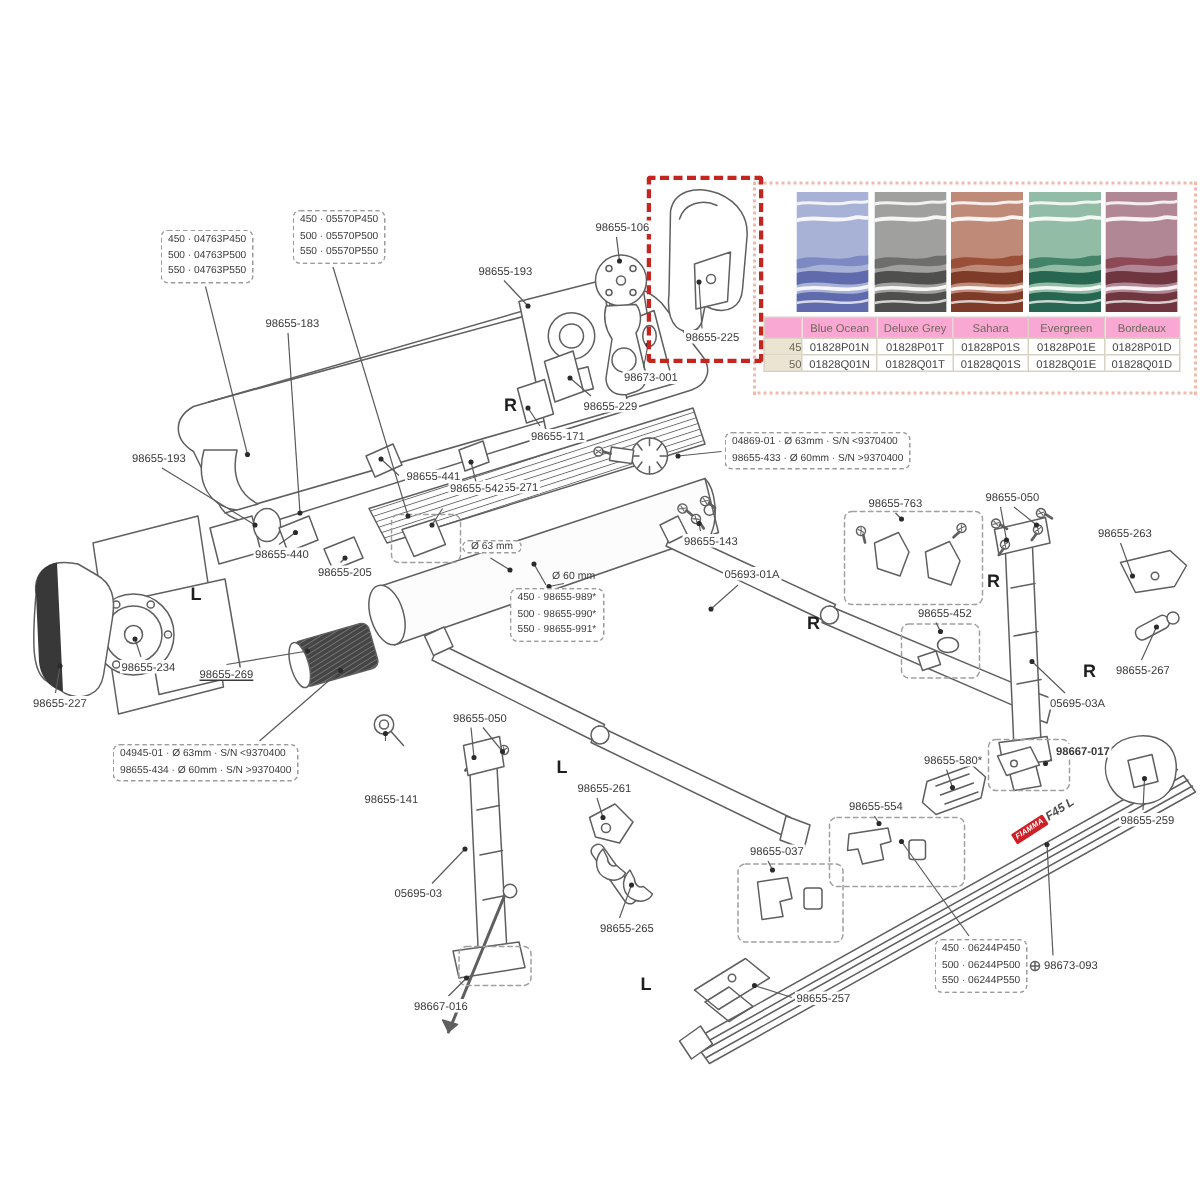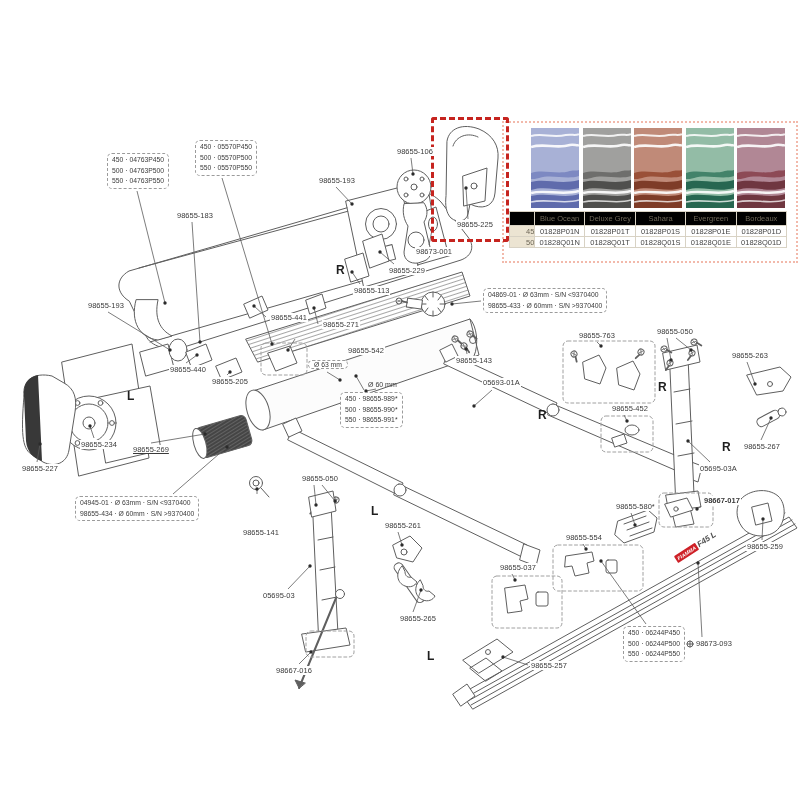--- a/index.html
+++ b/index.html
@@ -9,21 +9,21 @@
   #leader-layer{position:absolute;left:0;top:0;z-index:2;pointer-events:none;}
   #fabric-panel{position:absolute;z-index:3;background:#fff;border:2px dotted #f2b9ab;}
   #red-box{position:absolute;z-index:4;border:3px dashed #c6241f;border-radius:3px;}
   #swatches{position:absolute;z-index:4;display:flex;gap:3.5px;}
   .swatch{width:48px;height:80px;}
   .swatch svg{display:block;width:100%;height:100%;}
   #fabric-table{position:absolute;z-index:4;border-collapse:collapse;table-layout:fixed;
                 font-size:7.5px;color:#454545;}
   #fabric-table th,#fabric-table td{border:1px solid #d8d2c4;text-align:center;padding:0;
                 height:10px;font-weight:normal;overflow:hidden;white-space:nowrap;}
-  #fabric-table thead th{background:#000000;color:#6e6758;height:13px;}
+  #fabric-table thead th{background:#f9a8d4;color:#6e6758;height:13px;}
   #fabric-table tbody th{background:#ece4d2;color:#6e6758;padding-left:16px;}
   .plabel{position:absolute;z-index:5;font-size:7.5px;color:#3a3a3a;background:#fff;
           padding:0 1px;white-space:nowrap;}
   .labelbox{position:absolute;z-index:5;border:1px dashed #9b9b9b;border-radius:5px;
             background:#fff;padding:1px 4px;font-size:6.8px;color:#3a3a3a;line-height:1.55;
             white-space:nowrap;}
   .pletter{position:absolute;z-index:5;font-size:12px;font-weight:bold;color:#1e1e1e;}
   .pill{position:absolute;z-index:5;border:1px dashed #9b9b9b;border-radius:7px;background:#fff;
         padding:0 5px;font-size:6.8px;color:#3a3a3a;white-space:nowrap;}
   .freetext{position:absolute;z-index:5;font-size:7px;color:#3a3a3a;white-space:nowrap;}
@@ -467,25 +467,25 @@
     <span class="logo-model">F45 L</span>
   </div>
 
   <div id="labels-layer">
       <span class="plabel" style="left: 176px; top: 211px;">98655-183</span>
       <span class="plabel" style="left: 318px; top: 176px;">98655-193</span>
       <span class="plabel" style="left: 396px; top: 147px;">98655-106</span>
       <span class="plabel" style="left: 456px; top: 220px;">98655-225</span>
       <span class="plabel" style="left: 415px; top: 247px;">98673-001</span>
       <span class="plabel" style="left: 388px; top: 266px;">98655-229</span>
-      <span class="plabel" style="left: 353px; top: 286px;">98655-113</span>
+      <span class="plabel" style="left: 353px; top: 286px;">98655-171</span>
       <span class="plabel" style="left: 87px; top: 301px;">98655-193</span>
       <span class="plabel" style="left: 270px; top: 313px;">98655-441</span>
       <span class="plabel" style="left: 322px; top: 320px;">98655-271</span>
-      <span class="plabel" style="left: 299px; top: 346px; margin-left: 48px;">98655-542</span>
+      <span class="plabel" style="left: 299px; top: 321px;">98655-542</span>
       <span class="plabel" style="left: 169px; top: 365px;">98655-440</span>
       <span class="plabel" style="left: 211px; top: 377px;">98655-205</span>
       <span class="plabel" style="left: 80px; top: 440px;">98655-234</span>
       <span class="plabel" style="left: 132px; top: 445px; text-decoration: underline;">98655-269</span>
       <span class="plabel" style="left: 21px; top: 464px;">98655-227</span>
       <span class="plabel" style="left: 242px; top: 496px; margin-top: 32px;">98655-141</span>
       <span class="plabel" style="left: 301px; top: 474px;">98655-050</span>
       <span class="plabel" style="left: 384px; top: 521px;">98655-261</span>
       <span class="plabel" style="left: 455px; top: 356px;">98655-143</span>
       <span class="plabel" style="left: 482px; top: 378px;">05693-01A</span>

